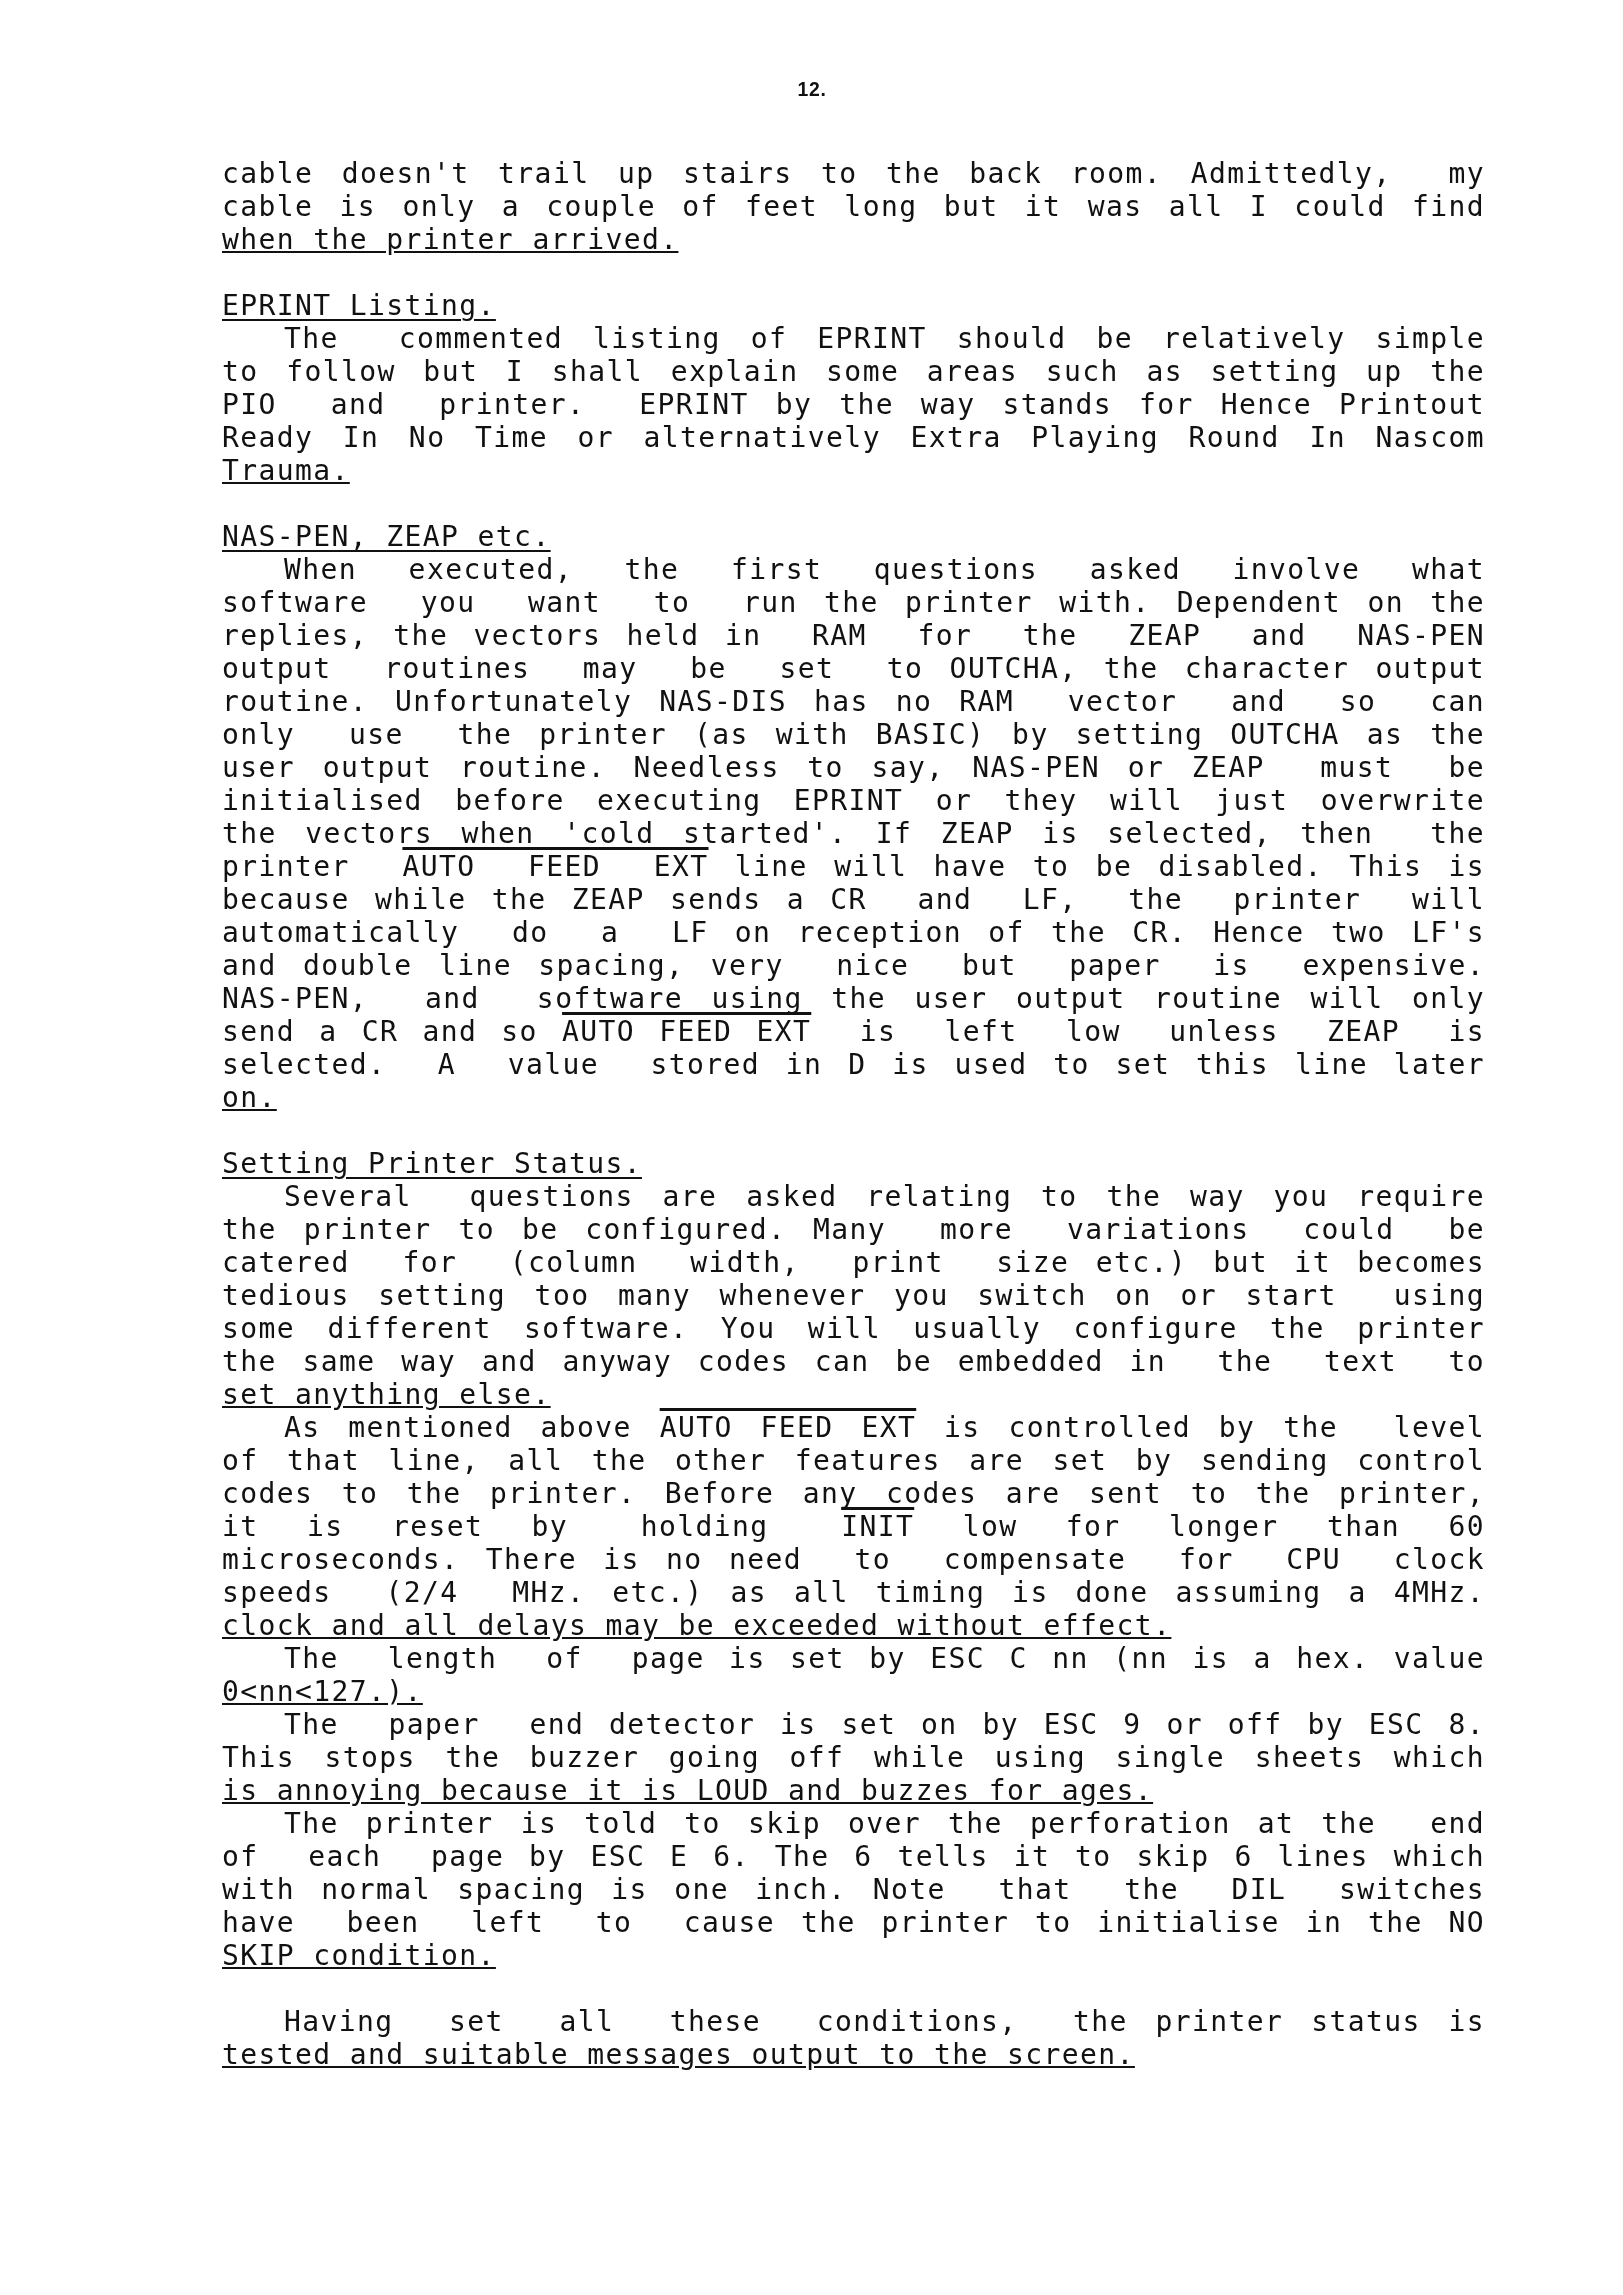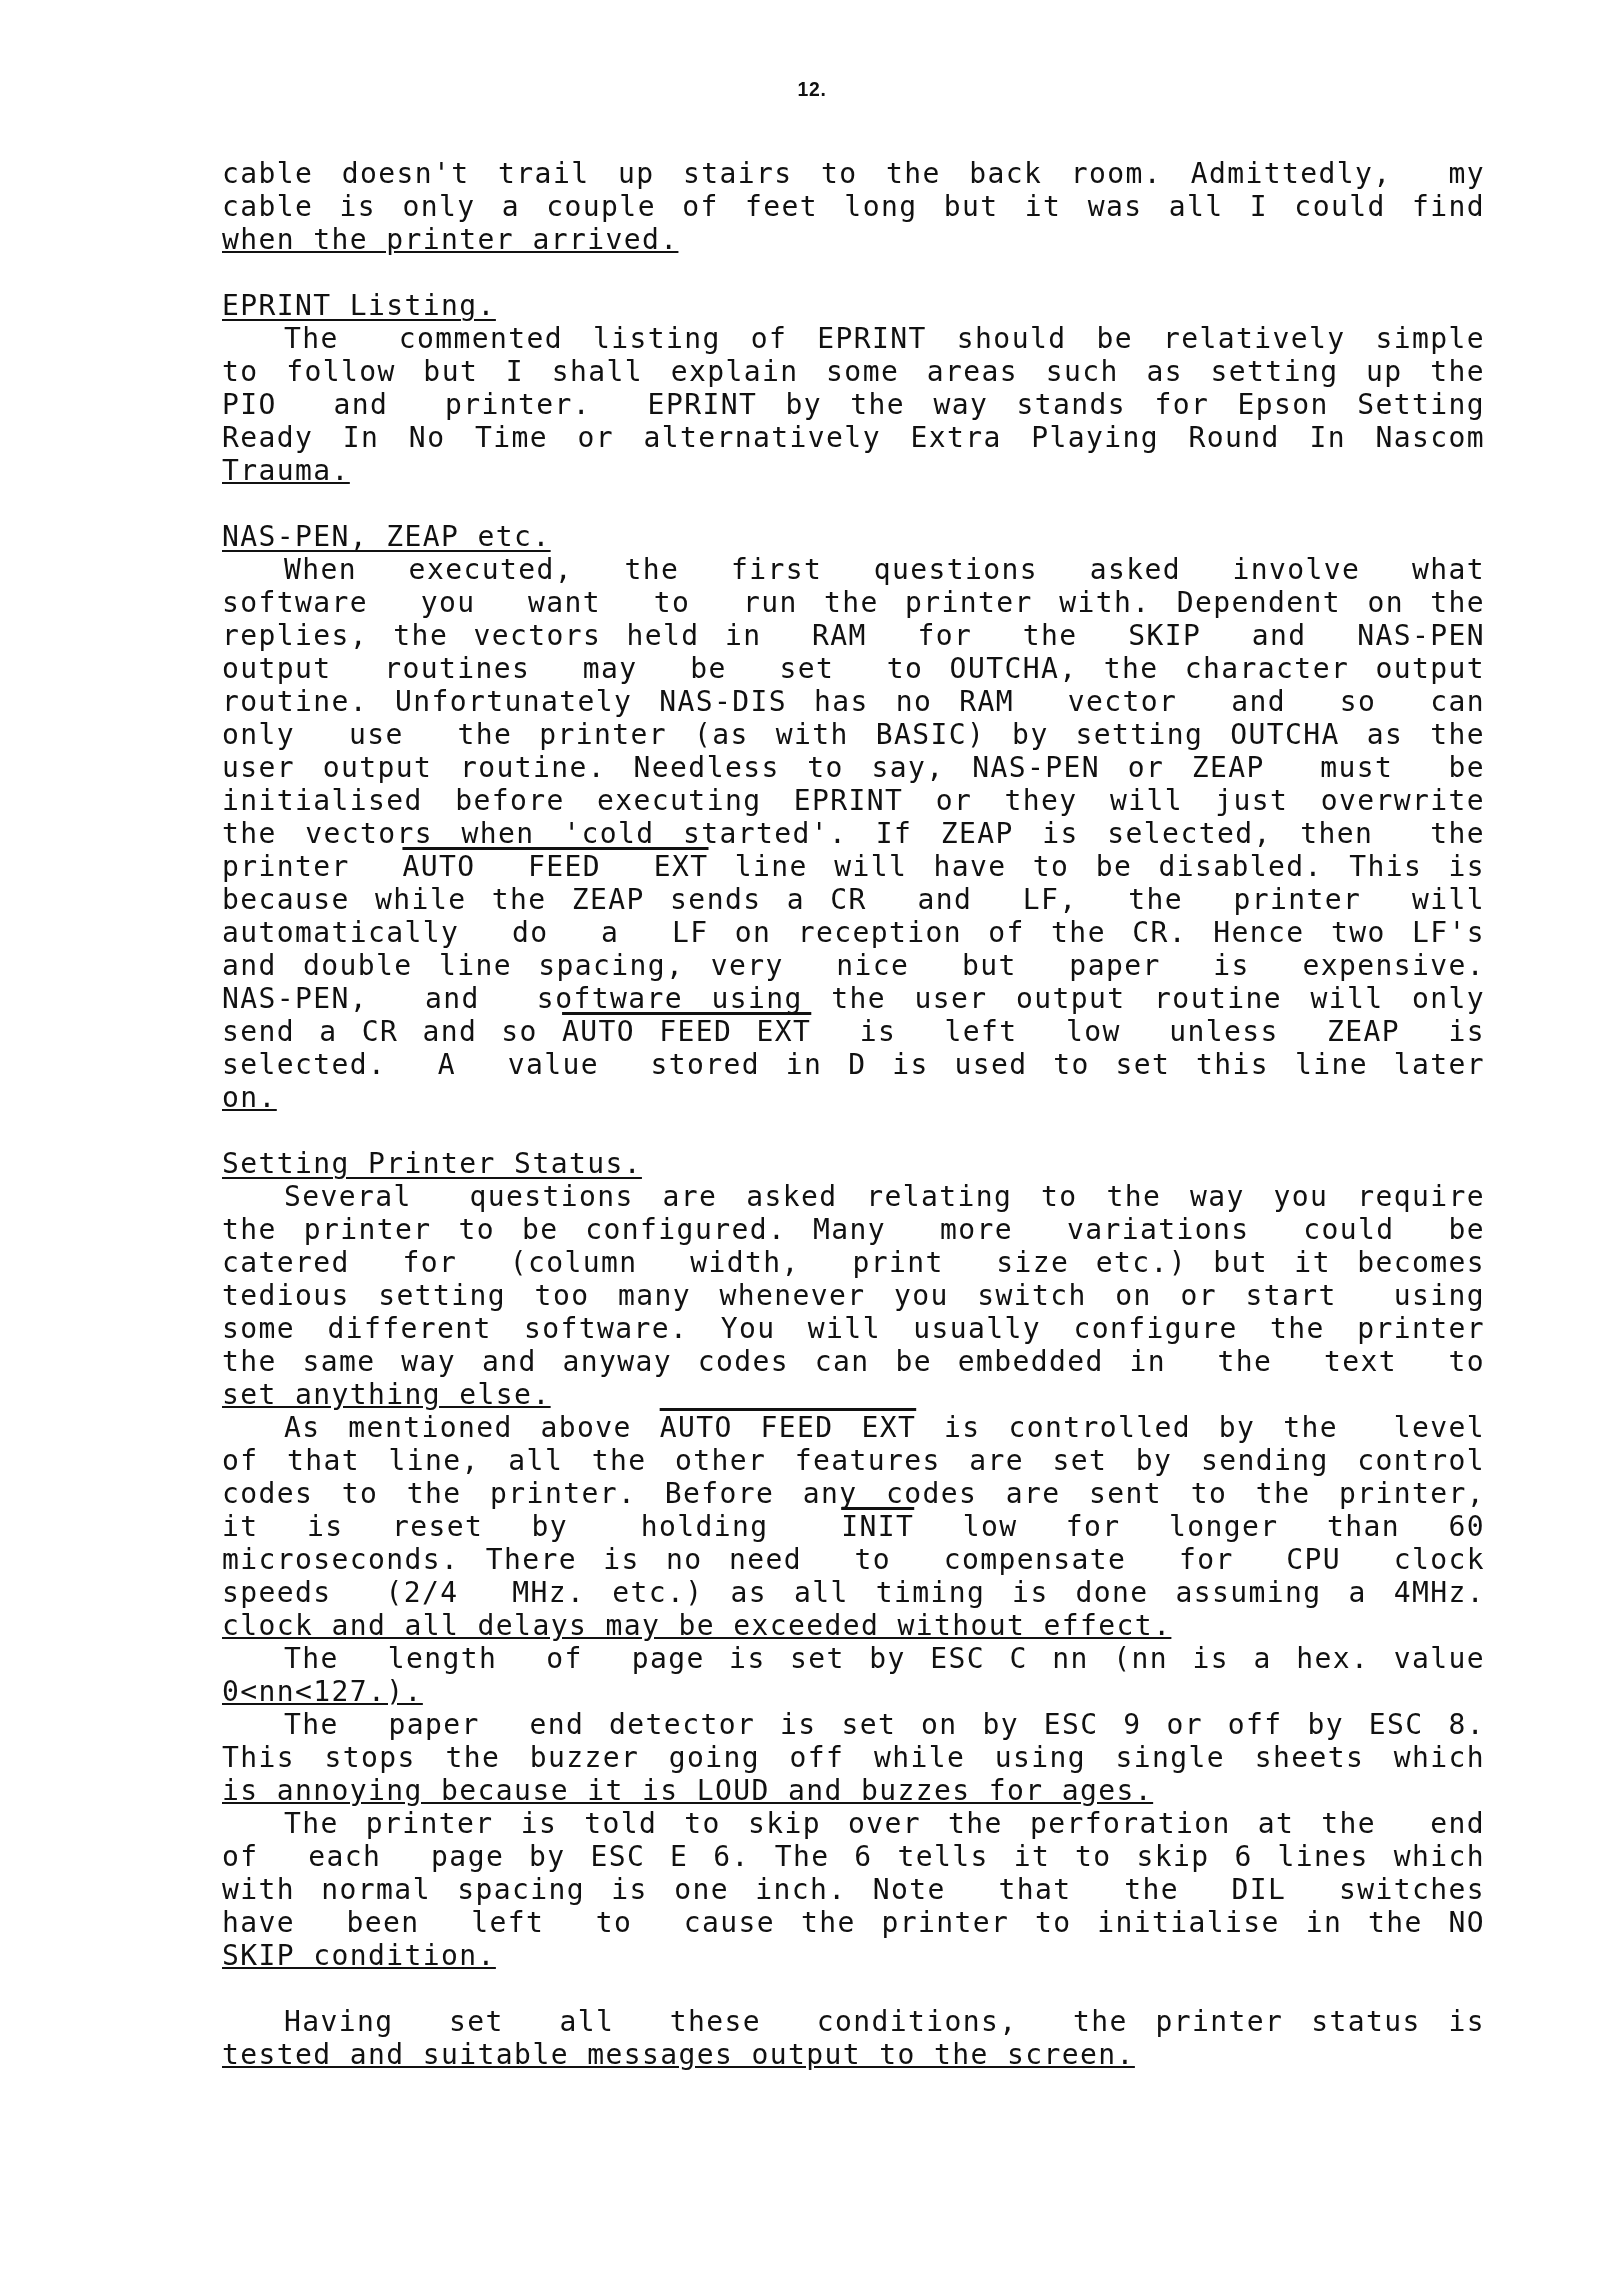--- a/index.html
+++ b/index.html
@@ -44,32 +44,32 @@
     <span class="line">cable is only a couple of feet long but it was all I could find</span>
     <span class="line last">when the printer arrived.</span>
   </div>
 
   <div class="gap"></div>
 
   <div class="section">
     <span class="heading">EPRINT Listing.</span>
     <span class="line indent">The  commented listing of EPRINT should be relatively simple</span>
     <span class="line">to follow but I shall explain some areas such as setting up the</span>
-    <span class="line">PIO  and  printer.  EPRINT by the way stands for Epson Setting</span>
+    <span class="line">PIO  and  printer.  EPRINT by the way stands for Hence Printout</span>
     <span class="line">Ready In No Time or alternatively Extra Playing Round In Nascom</span>
     <span class="line last">Trauma.</span>
   </div>
 
   <div class="gap"></div>
 
   <div class="section">
     <span class="heading">NAS-PEN, ZEAP etc.</span>
     <span class="line indent">When  executed,  the  first  questions  asked  involve  what</span>
     <span class="line">software  you  want  to  run the printer with. Dependent on the</span>
-    <span class="line">replies, the vectors held in  RAM  for  the  SKIP  and  NAS-PEN</span>
+    <span class="line">replies, the vectors held in  RAM  for  the  ZEAP  and  NAS-PEN</span>
     <span class="line">output  routines  may  be  set  to OUTCHA, the character output</span>
     <span class="line">routine. Unfortunately NAS-DIS has no RAM  vector  and  so  can</span>
     <span class="line">only  use  the printer (as with BASIC) by setting OUTCHA as the</span>
     <span class="line">user output routine. Needless to say, NAS-PEN or ZEAP  must  be</span>
     <span class="line">initialised before executing EPRINT or they will just overwrite</span>
     <span class="line">the vectors when 'cold started'. If ZEAP is selected, then  the</span>
     <span class="line">printer  <span class="ovl">AUTO  FEED  EXT</span> line will have to be disabled. This is</span>
     <span class="line">because while the ZEAP sends a CR  and  LF,  the  printer  will</span>
     <span class="line">automatically  do  a  LF on reception of the CR. Hence two LF's</span>
     <span class="line">and double line spacing, very  nice  but  paper  is  expensive.</span>

